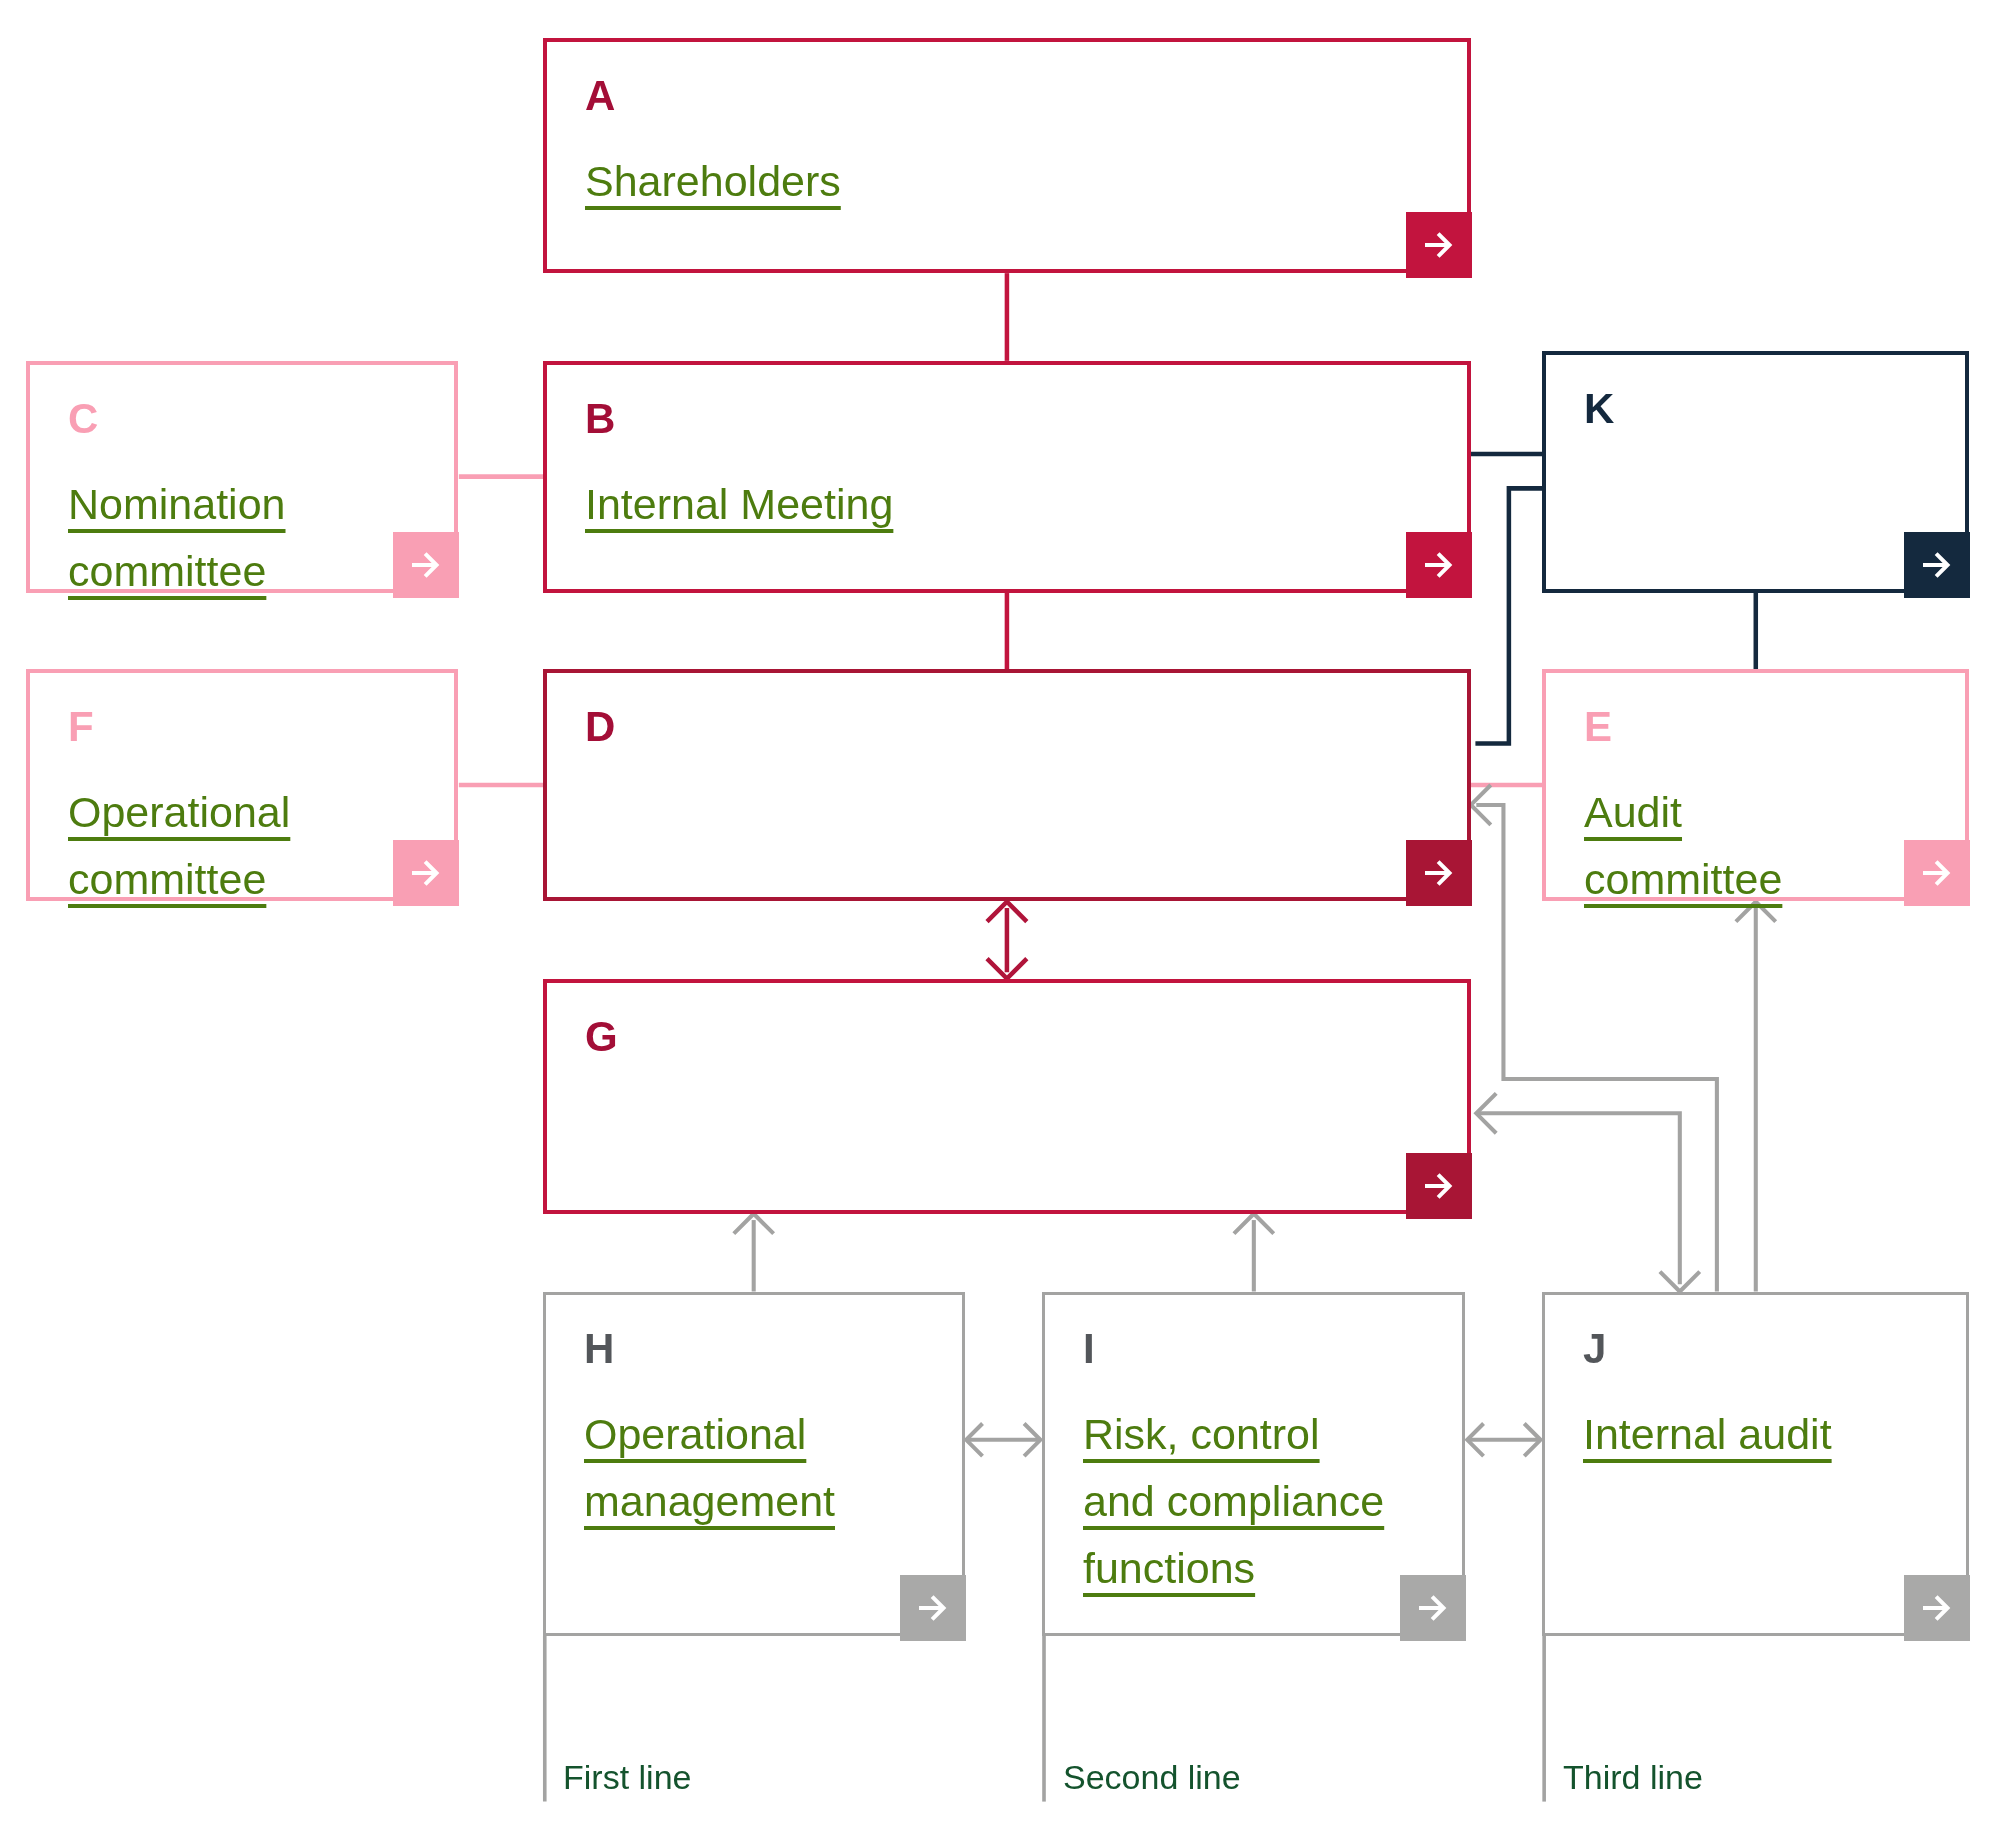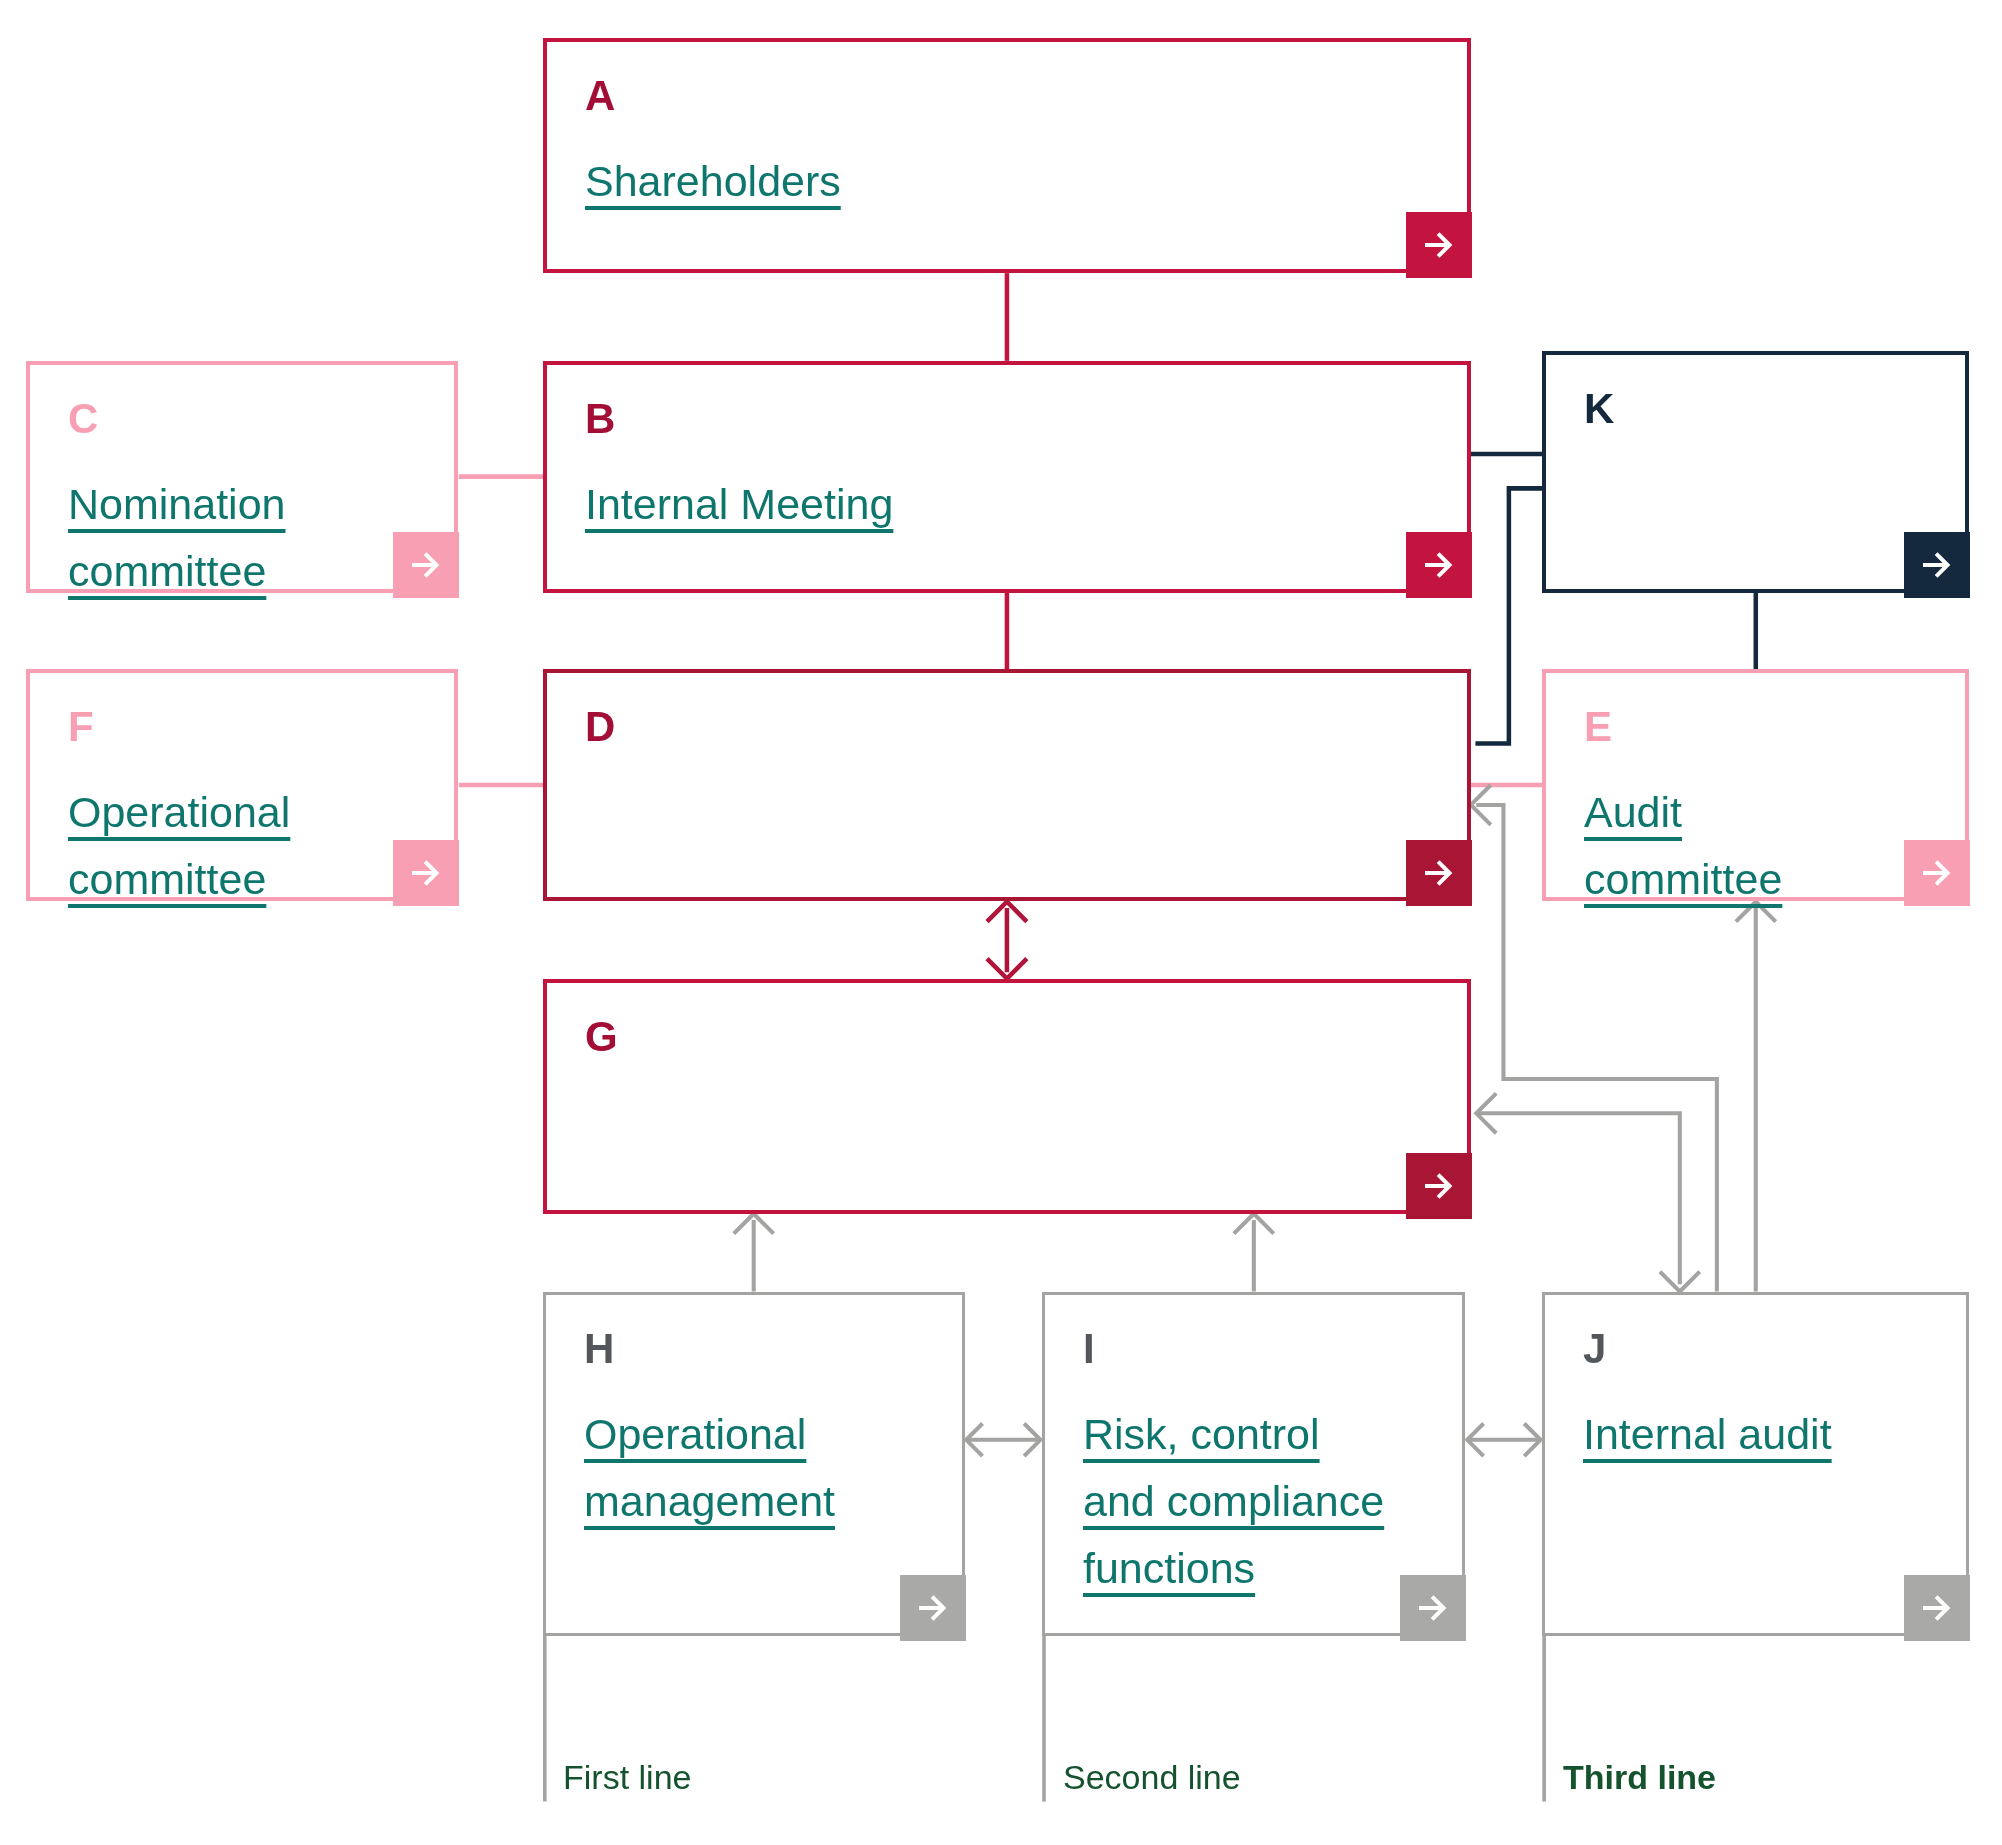--- a/index.html
+++ b/index.html
@@ -17,21 +17,21 @@
   .box.maroon{border-color:#a81535;}
   .box.pink{border-color:#f99fb4;}
   .box.navy{border-color:#14293e;}
   .box.grayb{border-color:#a3a3a2;border-width:3.6px;}
   .letter{font-size:42px;font-weight:700;line-height:1;margin-bottom:31px;}
   .red .letter,.maroon .letter{color:#a30e37;}
   .pink .letter{color:#f99fb4;}
   .navy .letter{color:#14293e;}
   .grayb .letter{color:#53565a;}
   .title{
-    font-size:43px;line-height:67px;color:#0f766e;white-space:pre-line;
+    font-size:43px;line-height:67px;color:#4d7c0f;white-space:pre-line;
     text-decoration:underline;text-decoration-thickness:3.6px;text-underline-offset:10px;
     cursor:pointer;
   }
   .icon{
     position:absolute;right:-4.5px;bottom:-9px;width:66px;height:66px;
     display:flex;align-items:center;justify-content:center;cursor:pointer;
   }
   .grayb .icon{right:-3.6px;bottom:-8.1px;}
   .icon.bg-red{background:#c2143e;}
   .icon.bg-maroon{background:#a81535;}
@@ -49,21 +49,21 @@
   #box-f{left:26px;top:669px;width:432px;height:232px;}
   #box-e{left:1542px;top:669px;width:427px;height:232px;}
   #box-g{left:543px;top:979px;width:928px;height:235px;}
   #box-h{left:543px;top:1292px;width:422px;height:344px;}
   #box-i{left:1042px;top:1292px;width:423px;height:344px;}
   #box-j{left:1542px;top:1292px;width:427px;height:344px;}
   #box-k .title,#box-e .title{max-width:280px;}
   #box-g .title{max-width:579px;}
   #label-first{left:563px;top:1757px;}
   #label-second{left:1063px;top:1757px;}
-  #label-third{left:1563px;top:1757px;font-weight:bold;}
+  #label-third{left:1563px;top:1757px;}
 </style>
 </head>
 <body>
 
 <div class="canvas">
 
   <svg class="wires" width="2003" height="1845" viewBox="0 0 2214 2040">
 
     <g stroke="#c2143e" stroke-width="5" fill="none">
       <path d="M1113 302 V399"></path>

